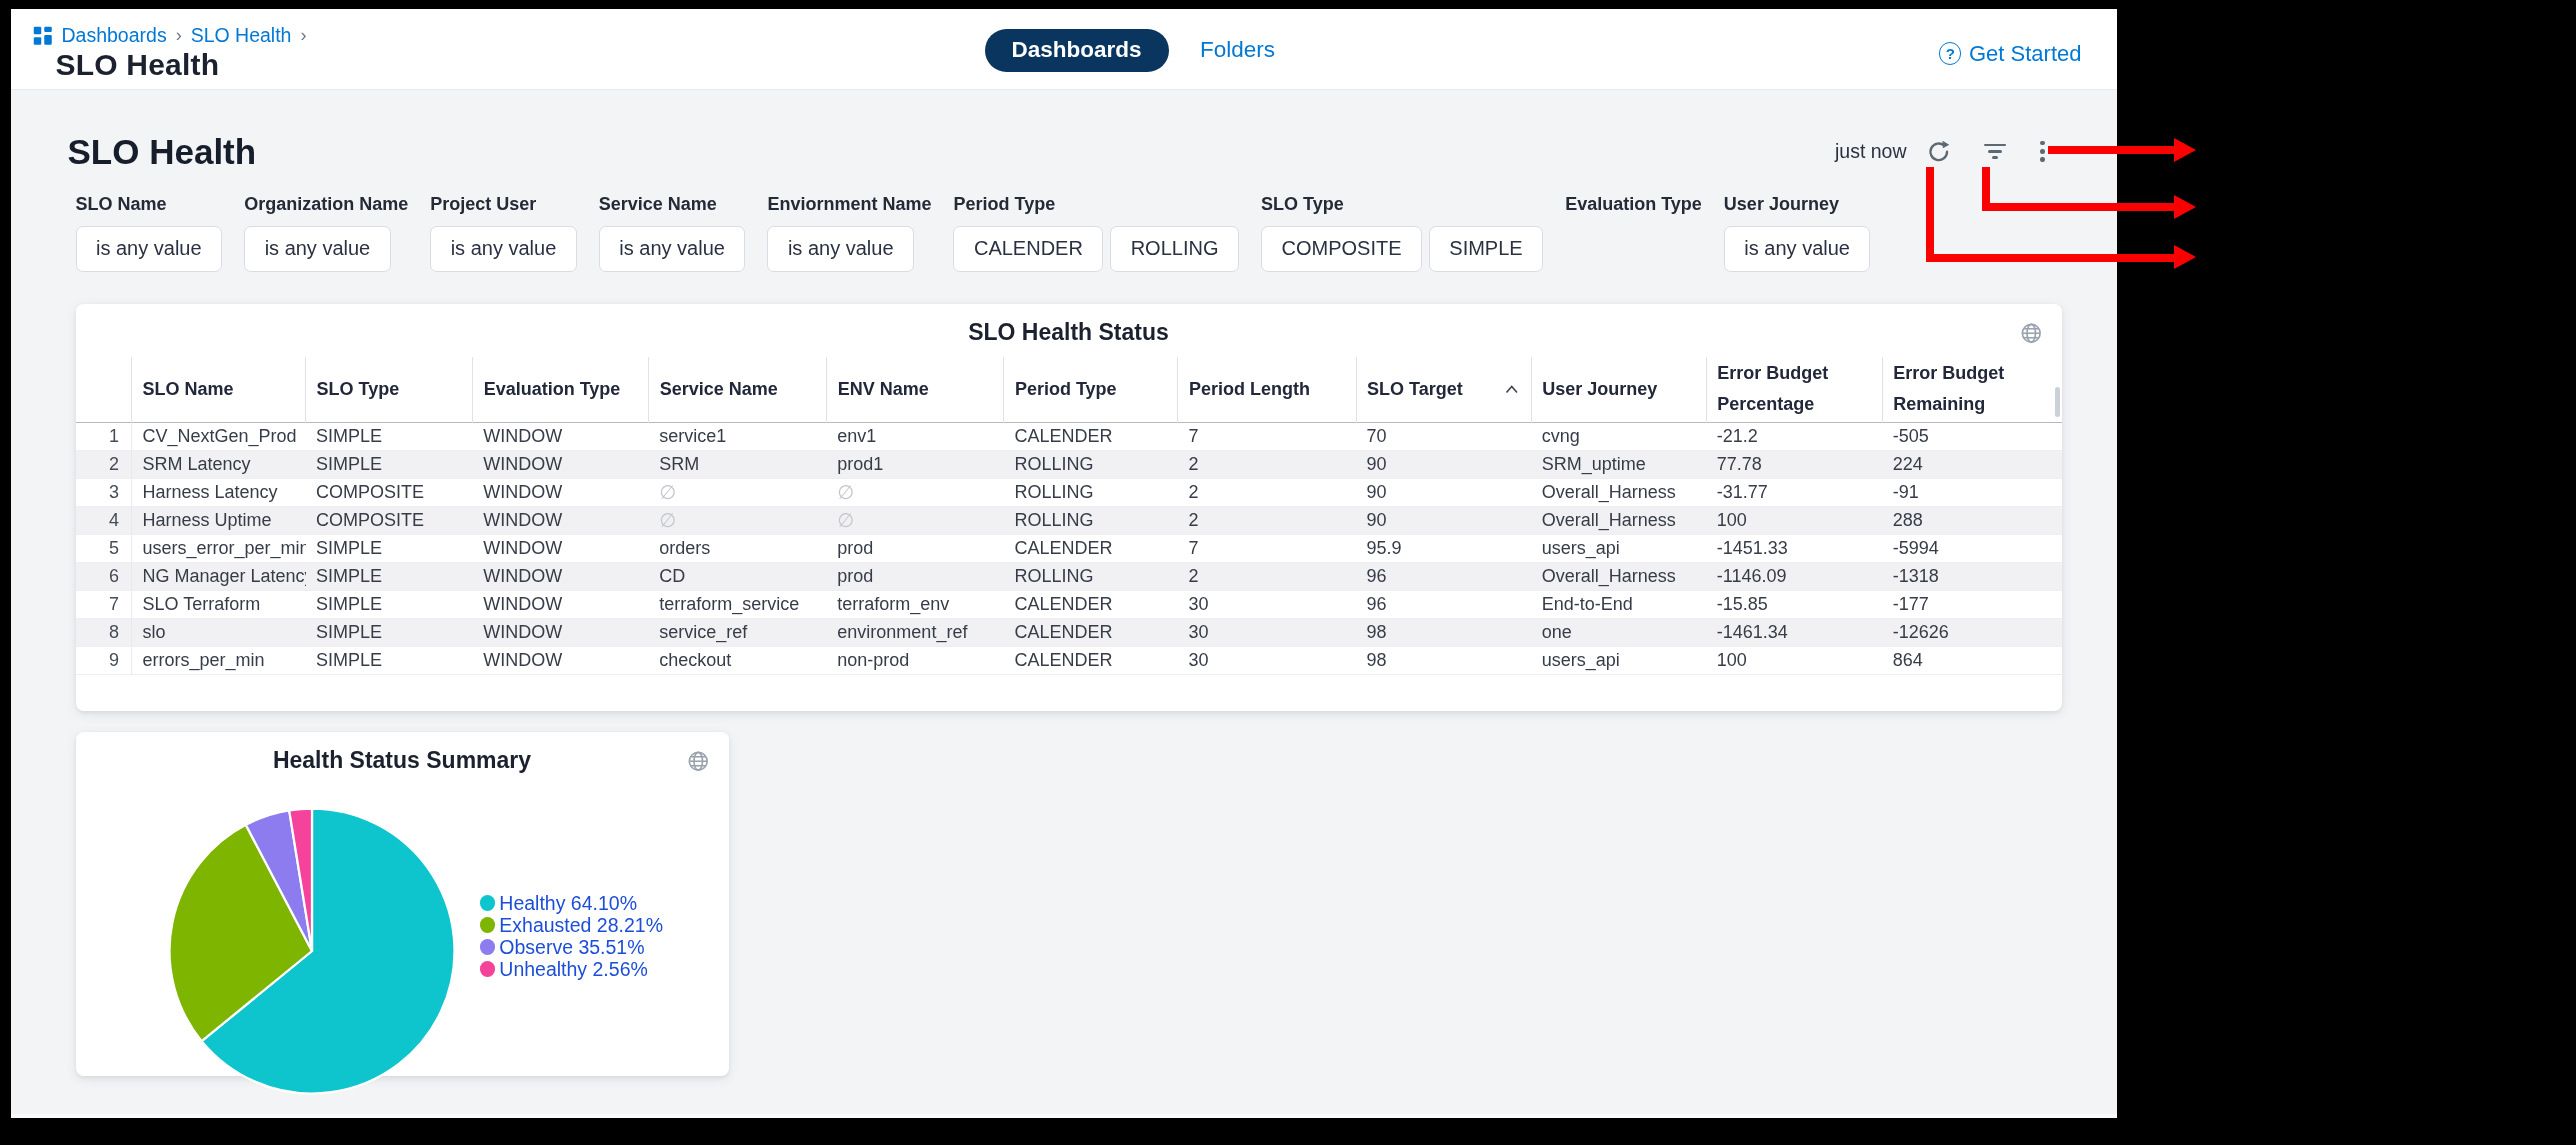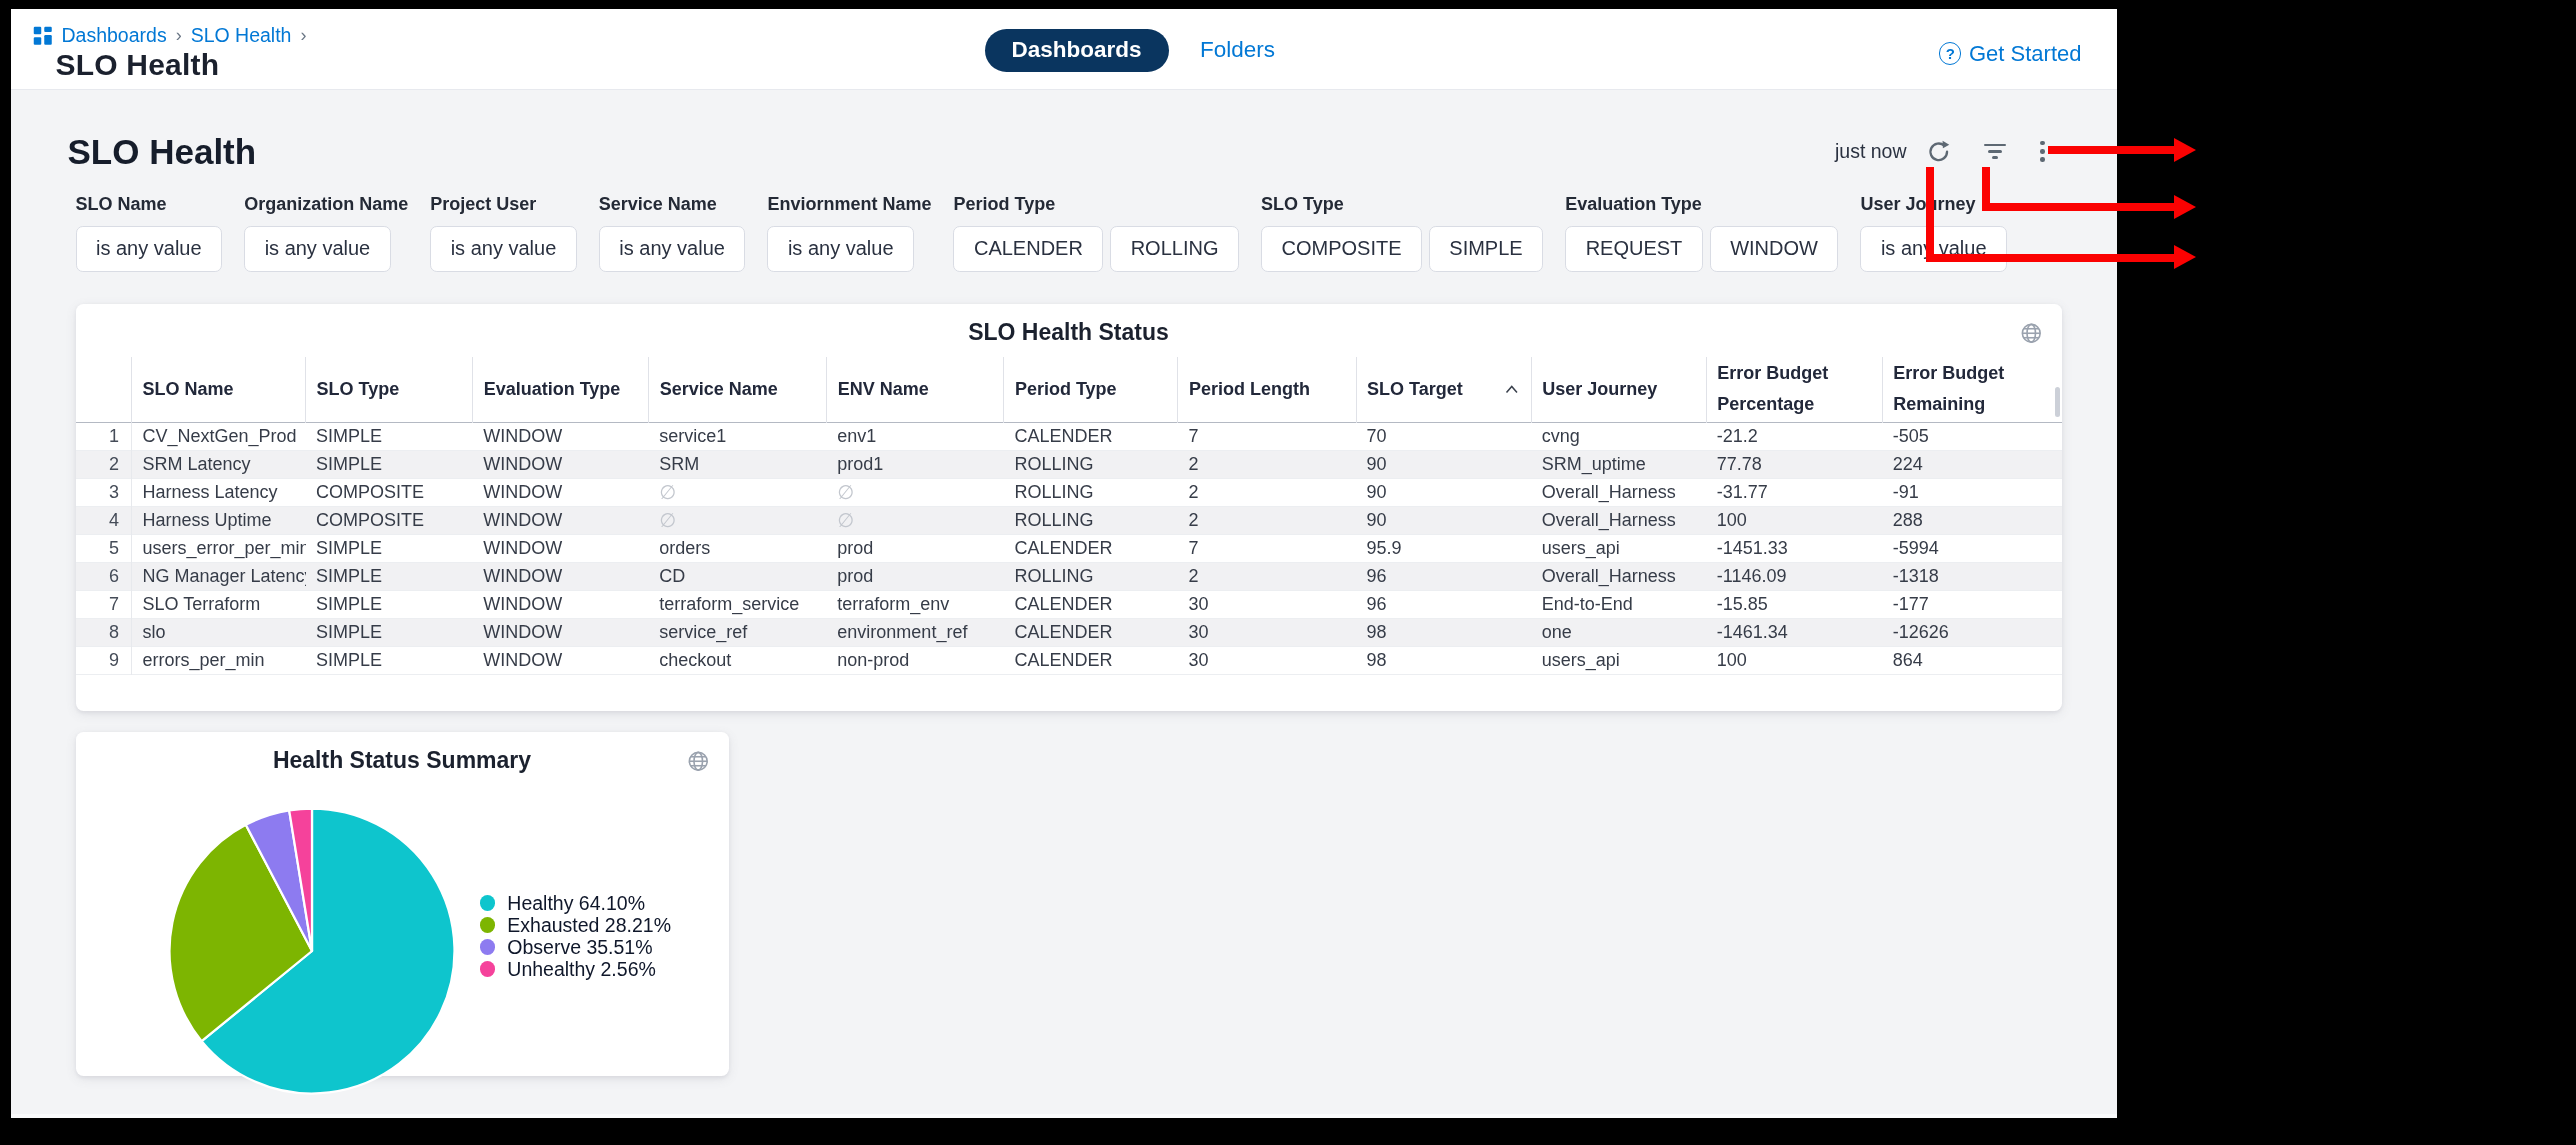--- a/index.html
+++ b/index.html
@@ -67,21 +67,21 @@
   tbody tr { border-bottom:0.8px solid #eceef1; }
   tbody tr:nth-child(even) { background:#f1f1f3; }
   td.null-val { color:#c3c7ce; font-size:19.5px; }
   .sort-caret { position:absolute; right:12px; top:28.5px; }
   .hdr2 { line-height:1.75; }
   .scroll-thumb { position:absolute; right:1.5px; top:83px; width:5.3px; height:30px; border-radius:3px; background:#ccd0d8; }
   
   .pie-panel { left:65px; top:723px; width:653px; height:344px; }
   .pie-svg { position:absolute; left:89px; top:72px; }
   .legend { position:absolute; left:404px; top:160px; }
-  .legend-item { display:flex; align-items:center; gap:12px; height:22px; font-size:19.5px; color:#0f172a; }
+  .legend-item { display:flex; align-items:center; gap:4px; height:22px; font-size:19.5px; color:#1d4ed8; }
   .legend-dot { width:15.8px; height:15.8px; border-radius:50%; flex:none; }
   
   .ann { position:absolute; background:#fb0202; z-index:50; }
   .ann-head { position:absolute; width:0; height:0; z-index:50;
     border-top:12px solid transparent; border-bottom:12px solid transparent; border-left:22.5px solid #fb0202; }
 </style>
 </head>
 <body>
 
 <div class="content">
@@ -171,24 +171,20 @@
       </div>
       <div class="fgroup">
         <div class="flabel">SLO Type</div>
         <div class="fopts">
           <div class="opt">COMPOSITE</div>
           <div class="opt">SIMPLE</div>
         </div>
       </div>
       <div class="fgroup">
         <div class="flabel">Evaluation Type</div>
-        <div class="fopts">
-          <div class="opt">REQUEST</div>
-          <div class="opt">WINDOW</div>
-        </div>
       </div>
       <div class="fgroup">
         <div class="flabel">User Journey</div>
         <div class="fopts">
           <div class="opt">is any value</div>
         </div>
       </div>
     </div>
 
   <div class="panel table-panel">

